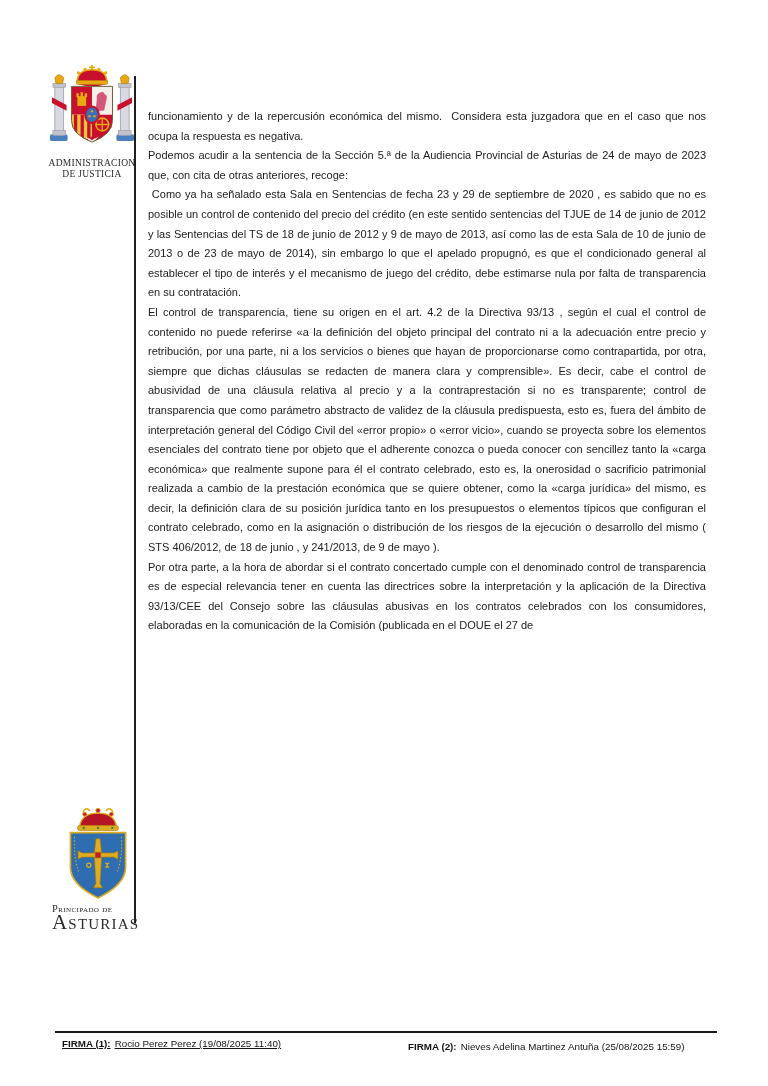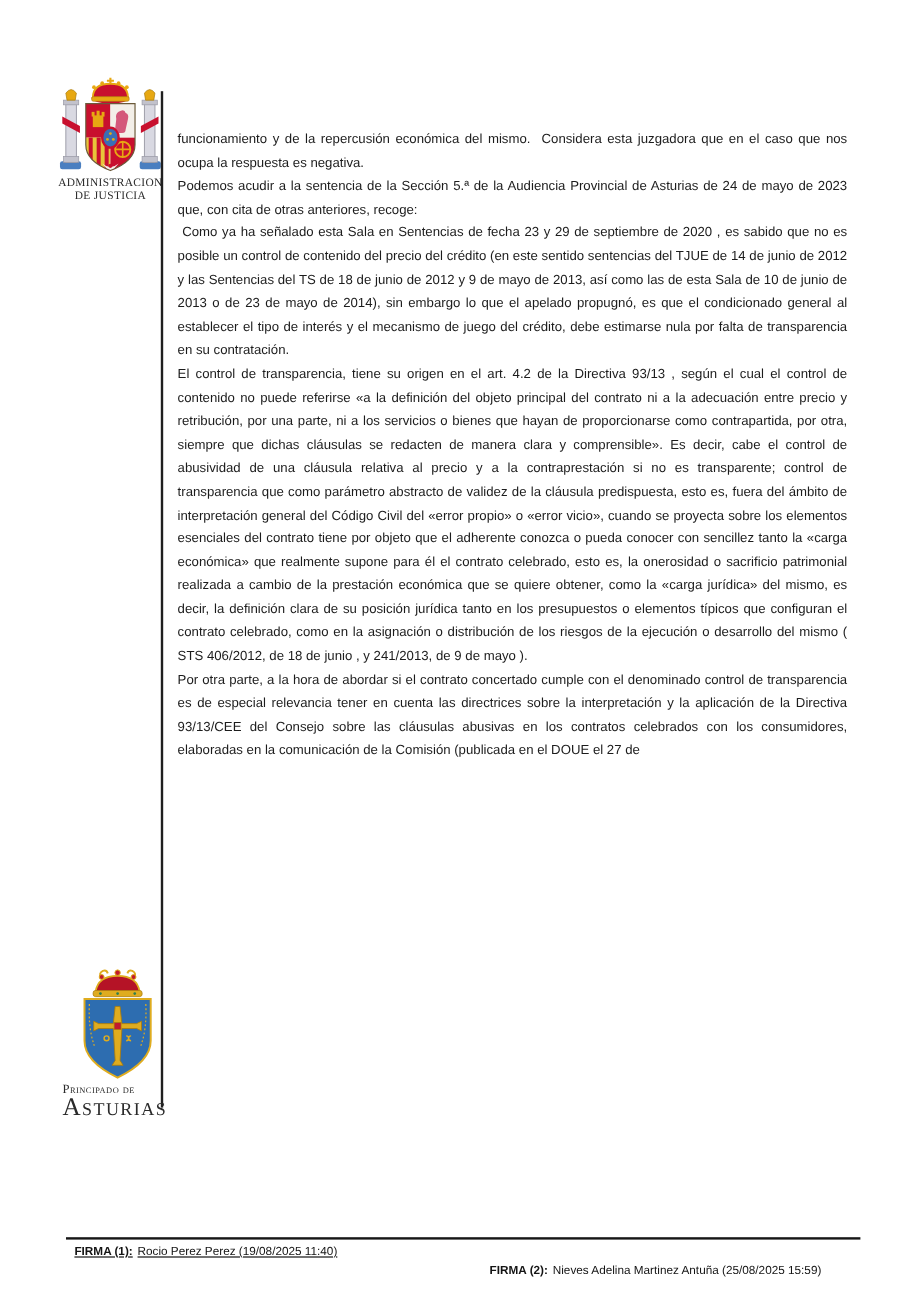--- a/index.html
+++ b/index.html
@@ -17,21 +17,21 @@
   .spain-emblem {
     position: absolute; left: 46px; top: 60px; width: 92px;
     text-align: center;
   }
   .emblem-label {
     font-family: "Liberation Serif", serif;
     font-size: 9.5px; line-height: 11px;
     letter-spacing: 0.3px;
     color: #2a2a2a;
     text-align: center;
-    margin-top: 2px;
+    margin-top: 12px;
   }
   .vertical-rule {
     position: absolute; left: 134px; top: 76px;
     width: 2px; height: 847px;
     background: #1f1f1f;
   }
   .asturias-emblem {
     position: absolute; left: 52px; top: 806px; width: 92px;
     text-align: left;
   }
@@ -67,21 +67,21 @@
   .footer-rule {
     position: absolute; left: 55px; top: 1031px;
     width: 662px; height: 2px;
     background: #161616;
   }
   .footer {
     position: absolute; left: 0; top: 1038px; width: 768px;
     font-size: 9.8px; color: #141414;
   }
   .firma-1 { position: absolute; left: 62px; top: 0; white-space: nowrap; text-decoration: underline; }
-  .firma-2 { position: absolute; left: 408px; top: 16px; white-space: nowrap; }
+  .firma-2 { position: absolute; left: 408px; top: 3px; white-space: nowrap; }
   .firma-label { font-weight: bold; margin-right: 4px; }
 
   svg { display: block; margin: 0 auto; }
 </style>
 </head>
 <body>
 
 <div class="page">
 
   <div class="spain-emblem">

